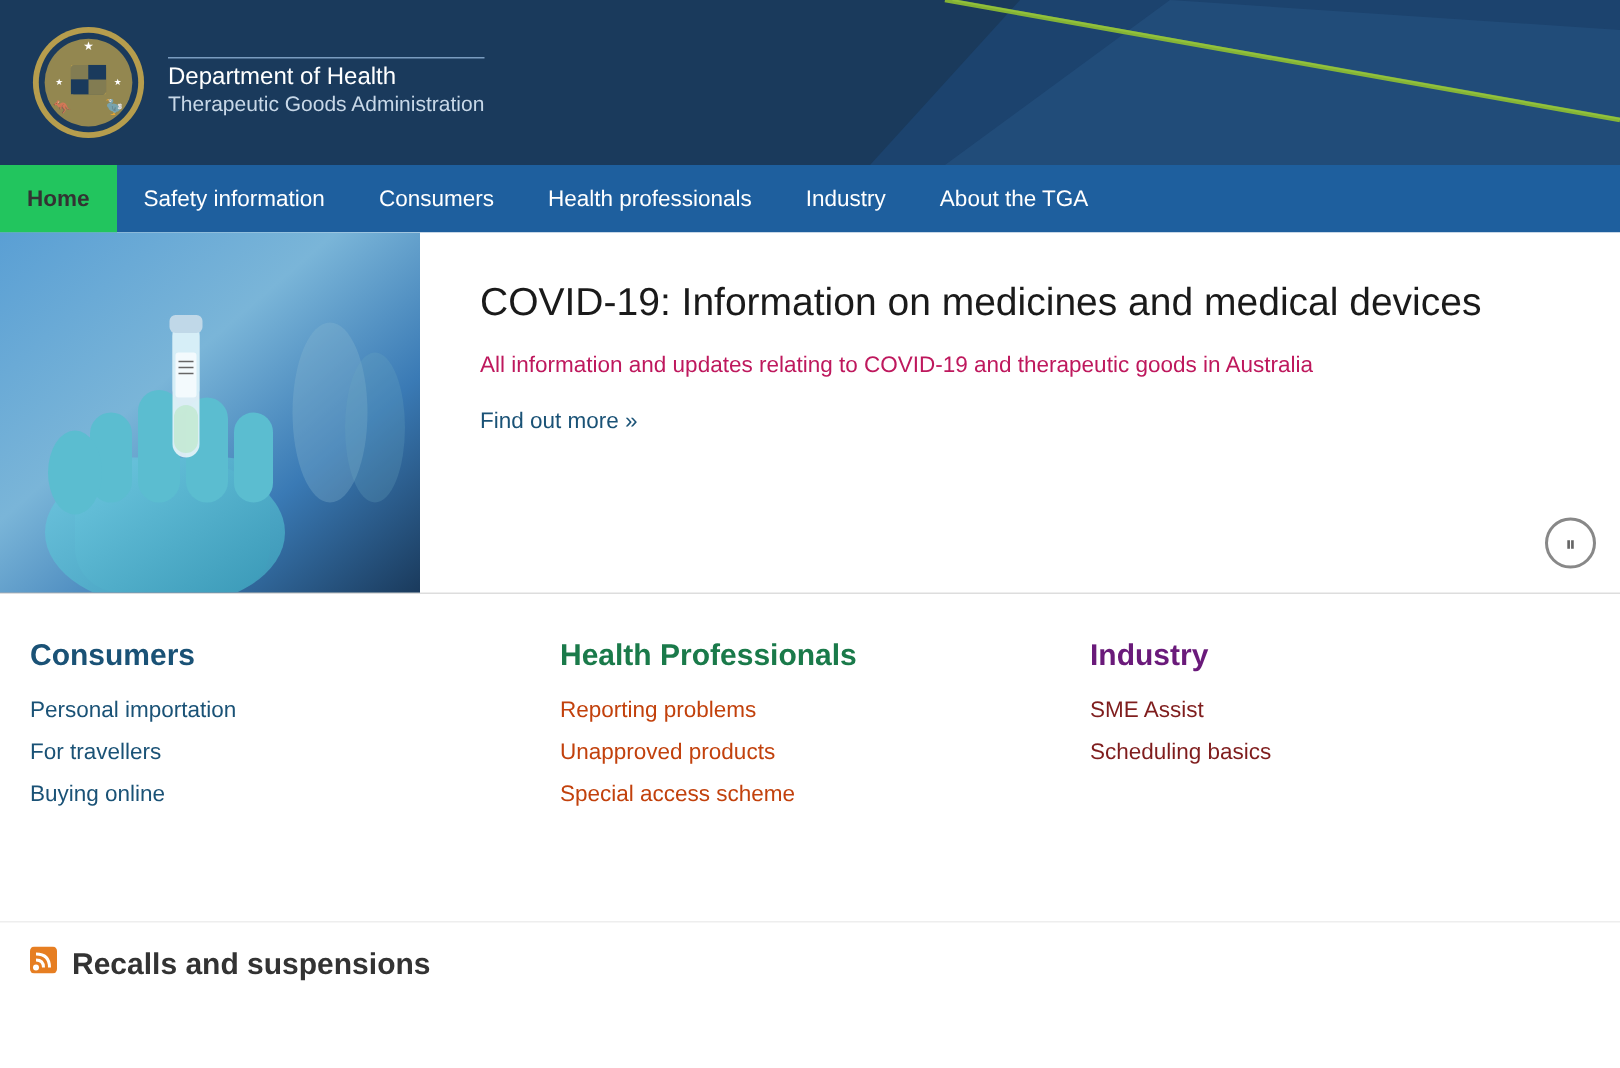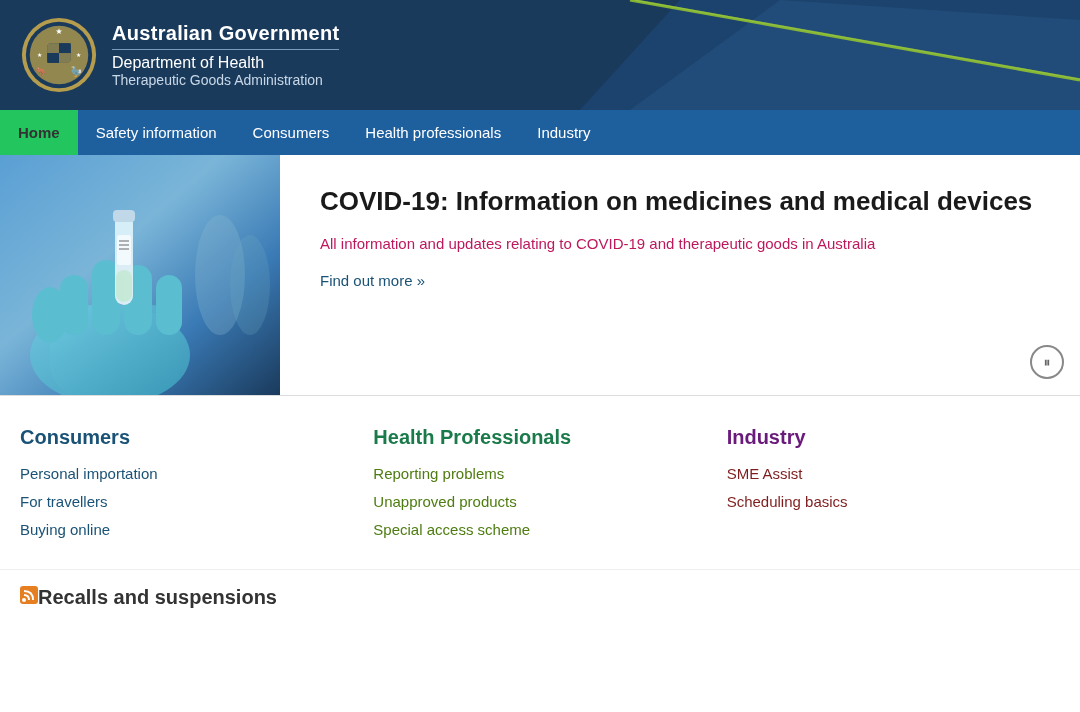--- a/index.html
+++ b/index.html
@@ -83,21 +83,21 @@
       min-height: 240px;
       background: #fff;
     }
     .hero-content {
       padding: 30px 40px;
       flex: 1;
       position: relative;
     }
     .hero-content h1 {
       font-size: 26px;
-      font-weight: bold;
+      font-weight: normal;
       color: #1a1a1a;
       margin-bottom: 16px;
       line-height: 1.3;
     }
     .hero-content p {
       font-size: 15px;
       color: #be185d;
       margin-bottom: 20px;
     }
     .hero-content .find-more {
@@ -146,29 +146,31 @@
       list-style: none;
     }
     .links-col ul li {
       margin-bottom: 10px;
     }
     .links-col ul li a {
       text-decoration: none;
       font-size: 15px;
     }
     .links-col.consumers ul li a { color: #1a5276; }
-    .links-col.health-professionals ul li a { color: #4d7c0f; }
+    .links-col.health-professionals ul li a { color: #c2410c; }
     .links-col.industry ul li a { color: #7f1d1d; }
 
     
     .recalls-section {
       padding: 16px 20px;
       display: flex;
       align-items: center;
+      gap: 10px;
       border-top: 1px solid #eee;
+      margin-top: 45px;
     }
     .recalls-icon {
       color: #e67e22;
       font-size: 20px;
     }
     .recalls-section h2 {
       font-size: 20px;
       font-weight: bold;
       color: #333;
     }
@@ -206,21 +208,20 @@
       <rect x="40" y="38" width="12" height="10" fill="#c8a84b" opacity="0.6"></rect>
 
       <text x="40" y="18" fill="#fff" font-size="8" text-anchor="middle">★</text>
       <text x="20" y="42" fill="#fff" font-size="6" text-anchor="middle">★</text>
       <text x="60" y="42" fill="#fff" font-size="6" text-anchor="middle">★</text>
 
       <text x="22" y="60" fill="#c8a84b" font-size="10" text-anchor="middle">🦘</text>
       <text x="58" y="60" fill="#c8a84b" font-size="10" text-anchor="middle">🦤</text>
     </svg>
     <div class="header-text">
-      <div class="gov-title">Australian Government</div>
       <hr class="divider-line">
       <div class="dept-title">Department of Health</div>
       <div class="tga-title">Therapeutic Goods Administration</div>
     </div>
   </div>
 
   <svg class="header-decor" viewBox="0 0 600 110" xmlns="http://www.w3.org/2000/svg">
     <polygon points="100,110 600,110 600,0 200,0" fill="#1e4a7a" opacity="0.6"></polygon>
     <polygon points="150,110 600,110 600,20 300,0" fill="#2a5a8a" opacity="0.4"></polygon>
 
@@ -228,20 +229,21 @@
     <line x1="155" y1="0" x2="605" y2="80" stroke="#a0d040" stroke-width="1.5" opacity="0.5"></line>
   </svg>
 </header>
 
 <nav class="nav-bar">
   <a href="#" class="active">Home</a>
   <a href="#">Safety information</a>
   <a href="#">Consumers</a>
   <a href="#">Health professionals</a>
   <a href="#">Industry</a>
+  <a href="#">About the TGA</a>
 </nav>
 
 <section class="hero">
 
   <div class="hero-img-sim">
     <svg width="280" height="240" viewBox="0 0 280 240" xmlns="http://www.w3.org/2000/svg">
 
       <defs>
         <linearGradient id="bgGrad" x1="0%" y1="0%" x2="100%" y2="100%">
           <stop offset="0%" style="stop-color:#5a9fd4;stop-opacity:1"></stop>

